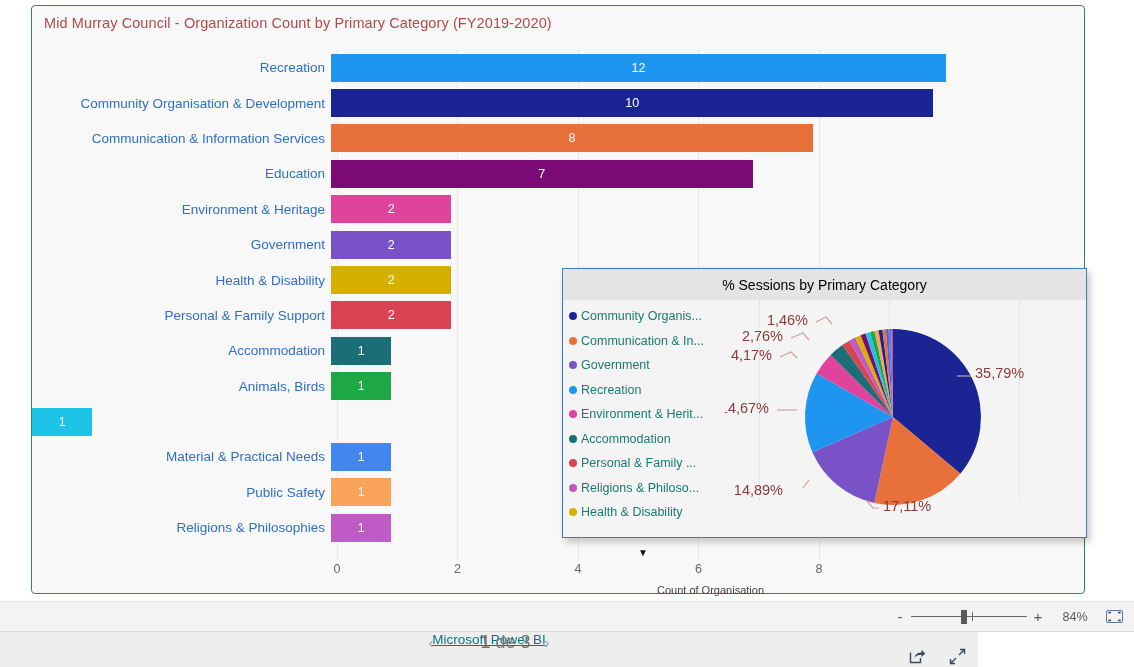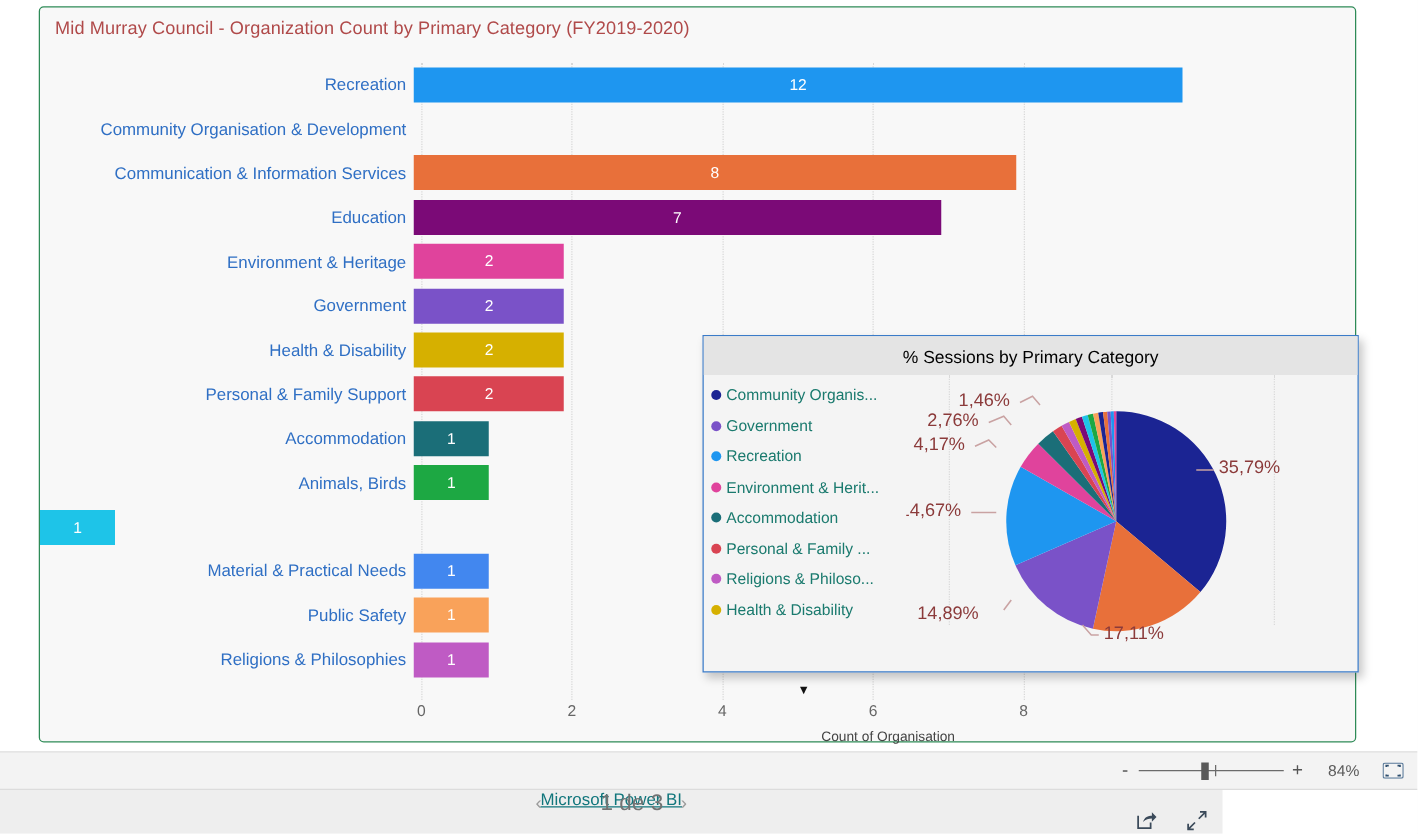--- a/index.html
+++ b/index.html
@@ -294,20 +294,25 @@
             <div class="cat-row">
               <div class="cat-label">Recreation</div>
               <div class="bar-area">
                 <div class="bar" style="width: 615px; background: rgb(30, 150, 240);">
                   <span class="bar-value">12</span>
                 </div>
               </div>
             </div>
             <div class="cat-row">
               <div class="cat-label">Community Organisation &amp; Development</div>
+              <div class="bar-area">
+                <div class="bar" style="width: 602.419px; background: rgb(27, 36, 147);">
+                  <span class="bar-value">10</span>
+                </div>
+              </div>
             </div>
             <div class="cat-row">
               <div class="cat-label">Communication &amp; Information Services</div>
               <div class="bar-area">
                 <div class="bar" style="width: 481.935px; background: rgb(232, 112, 58);">
                   <span class="bar-value">8</span>
                 </div>
               </div>
             </div>
             <div class="cat-row">
@@ -416,20 +421,24 @@
         <div class="pie-body">
           <div class="pie-grid">
             <div class="gl" style="left:196px"></div>
             <div class="gl" style="left:326px"></div>
             <div class="gl" style="left:456px"></div>
           </div>
           <div class="pie-legend" id="pie-legend">
               <div class="legend-item">
                 <span class="legend-dot" style="background: rgb(27, 36, 147);"></span>
                 <span>Community Organis...</span>
+              </div>
+              <div class="legend-item">
+                <span class="legend-dot" style="background: rgb(232, 112, 58);"></span>
+                <span>Communication &amp; In...</span>
               </div>
               <div class="legend-item">
                 <span class="legend-dot" style="background: rgb(122, 82, 200);"></span>
                 <span>Government</span>
               </div>
               <div class="legend-item">
                 <span class="legend-dot" style="background: rgb(30, 150, 240);"></span>
                 <span>Recreation</span>
               </div>
               <div class="legend-item">

